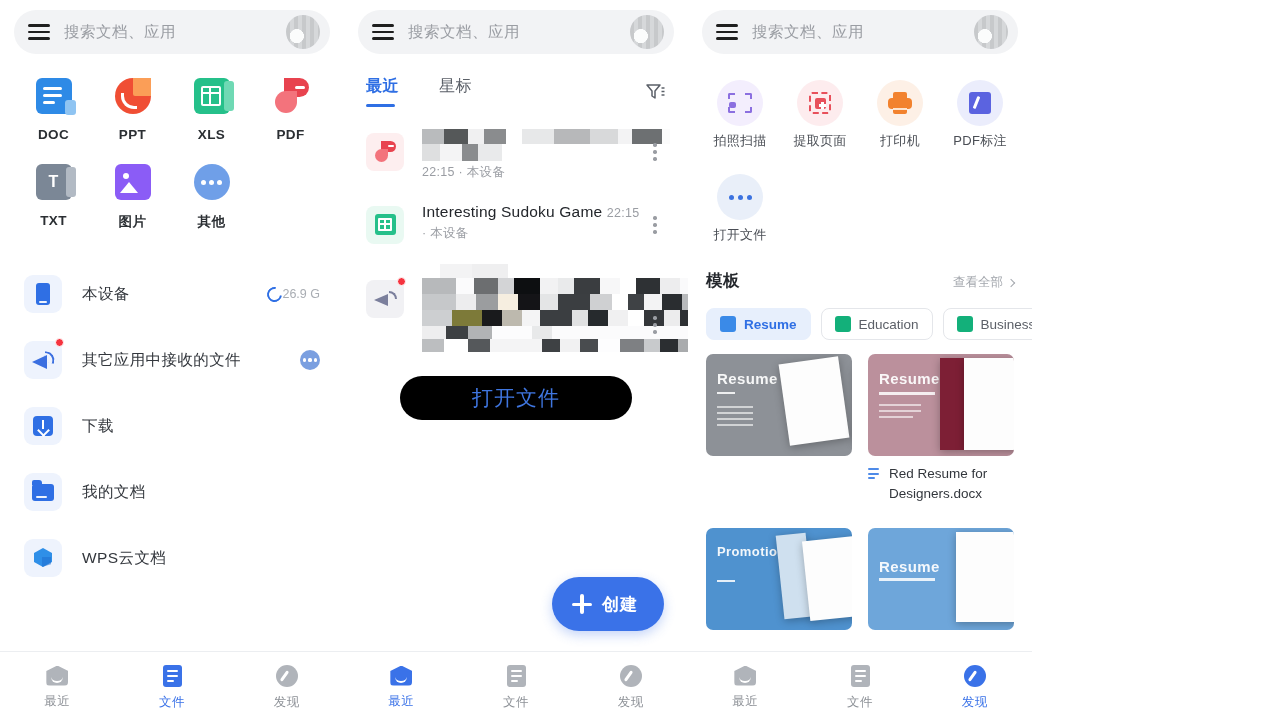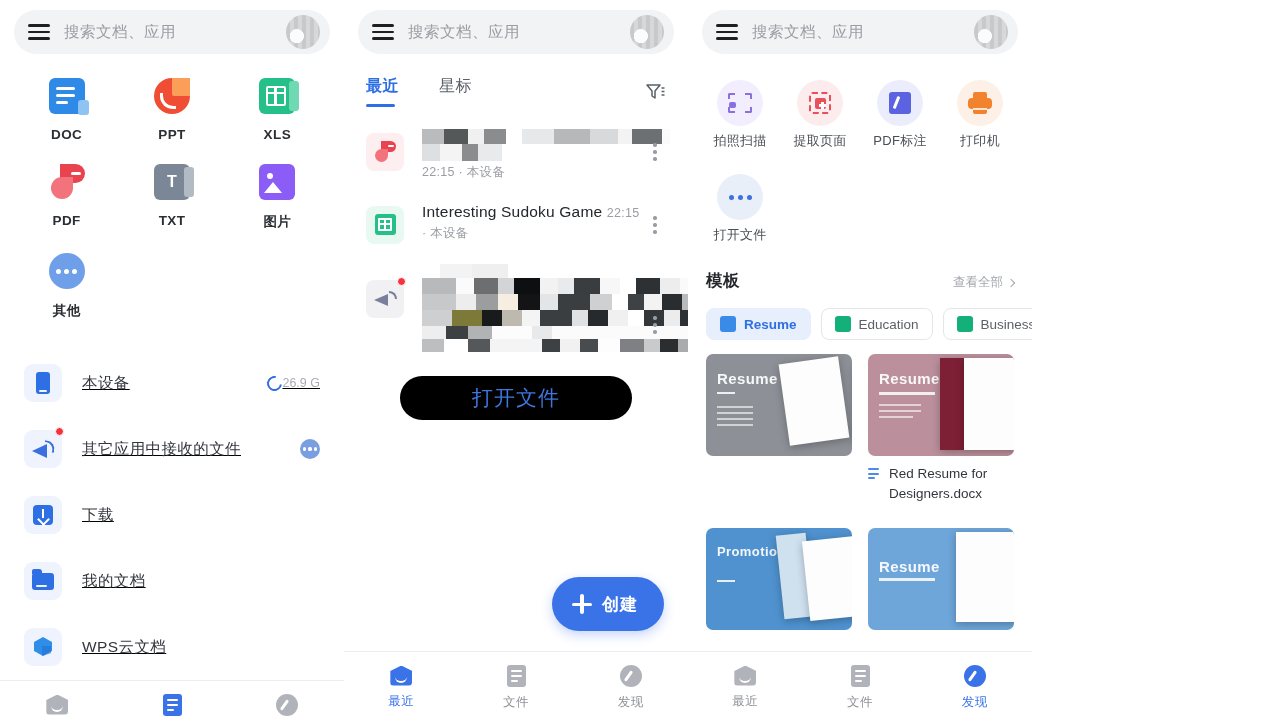--- a/index.html
+++ b/index.html
@@ -40,21 +40,21 @@
       radial-gradient(circle at 32% 62%, #ffffff 0 22%, rgba(255,255,255,0) 23%),
       repeating-linear-gradient(90deg, #b9bbbe 0 4px, #cdcfd2 4px 8px),
       #c2c4c7;
     filter: blur(.4px);
     opacity: .75;
     flex:none;
   }
 
   
   .ftypes {
-    display: grid; grid-template-columns: repeat(3, 1fr);
+    display: grid; grid-template-columns: repeat(4, 1fr);
     row-gap: 22px; margin-top: 24px; padding: 0 14px;
     flex: none;
   }
   .ftype { display: flex; flex-direction: column; align-items: center; }
   .ftype .glyph { width: 36px; height: 36px; position: relative; }
   .ftype .lbl { margin-top: 13px; font-size: 13.5px; color: #2b2f33; font-weight: 600; letter-spacing: .4px;}
 
   
   .ic-doc { background:#2e8ae6; border-radius: 6px; }
   .ic-doc::after{content:"";position:absolute;right:-4px;bottom:-1px;width:11px;height:15px;background:#8fc4f2;border-radius:3px;}
@@ -77,21 +77,21 @@
   
   .ic-img { background:#8b5cf6; border-radius:6px; }
   .ic-img::after{content:"";position:absolute;left:5px;bottom:7px;width:0;height:0;border-left:9px solid transparent;border-right:9px solid transparent;border-bottom:11px solid #fff;}
   .ic-img .dot{position:absolute;left:8px;top:9px;width:6px;height:6px;border-radius:50%;background:#fff;}
   
   .ic-other { width:36px;height:36px;border-radius:50%;background:#6f9fe8;display:flex;align-items:center;justify-content:center;gap:3px; }
   .ic-other i{width:5px;height:5px;border-radius:50%;background:#fff;display:block;}
 
   
   .loclist { margin-top: 30px; flex: 1; }
-  .locrow { display:flex; align-items:center; height:66px; padding: 0 24px; position: relative; text-decoration: underline; }
+  .locrow { display:flex; align-items:center; height:66px; padding: 0 24px; position: relative; }
   .locicon { width:38px;height:38px;border-radius:9px;background:#eef3fd;position:relative;flex:none;display:flex;align-items:center;justify-content:center;}
   .locrow .name { margin-left:20px; font-size:15.5px; color:#33373d; letter-spacing:.4px; }
   .locrow .right { margin-left:auto; display:flex; align-items:center; }
   .storage-num { font-size:12.5px; color:#a9adb3; white-space:nowrap; }
   .ring { width:15px;height:15px;border-radius:50%;border:2.6px solid #2f6fe4;border-right-color:transparent;transform:rotate(-35deg);}
   .dots-badge { width:20px;height:20px;border-radius:50%;background:#7a9fe0;display:flex;align-items:center;justify-content:center;gap:2px;}
   .dots-badge i{width:3.2px;height:3.2px;border-radius:50%;background:#fff;}
   .reddot{position:absolute;right:-2px;top:-3px;width:9px;height:9px;border-radius:50%;background:#f5333f;border:1.5px solid #fff;}
 
   
@@ -510,32 +510,32 @@
       </div>
       <div class="tool">
         <span class="toolbg" style="background:#fdecee">
             <span class="ext-doc">
               <i></i>
             </span>
           </span>
         <span class="lbl">提取页面</span>
       </div>
       <div class="tool">
+        <span class="toolbg" style="background:#fdf0e6">
+            <span class="printer">
+              <i></i>
+            </span>
+          </span>
+        <span class="lbl">打印机</span>
+      </div>
+      <div class="tool">
         <span class="toolbg" style="background:#ebedfc">
             <span class="pdfmark"></span>
           </span>
         <span class="lbl">PDF标注</span>
-      </div>
-      <div class="tool">
-        <span class="toolbg" style="background:#fdf0e6">
-            <span class="printer">
-              <i></i>
-            </span>
-          </span>
-        <span class="lbl">打印机</span>
       </div>
       <div class="tool">
         <span class="toolbg" style="background:#e9eff9">
             <span class="alltools">
               <i></i>
               <i></i>
               <i></i>
             </span>
           </span>
         <span class="lbl">打开文件</span>

